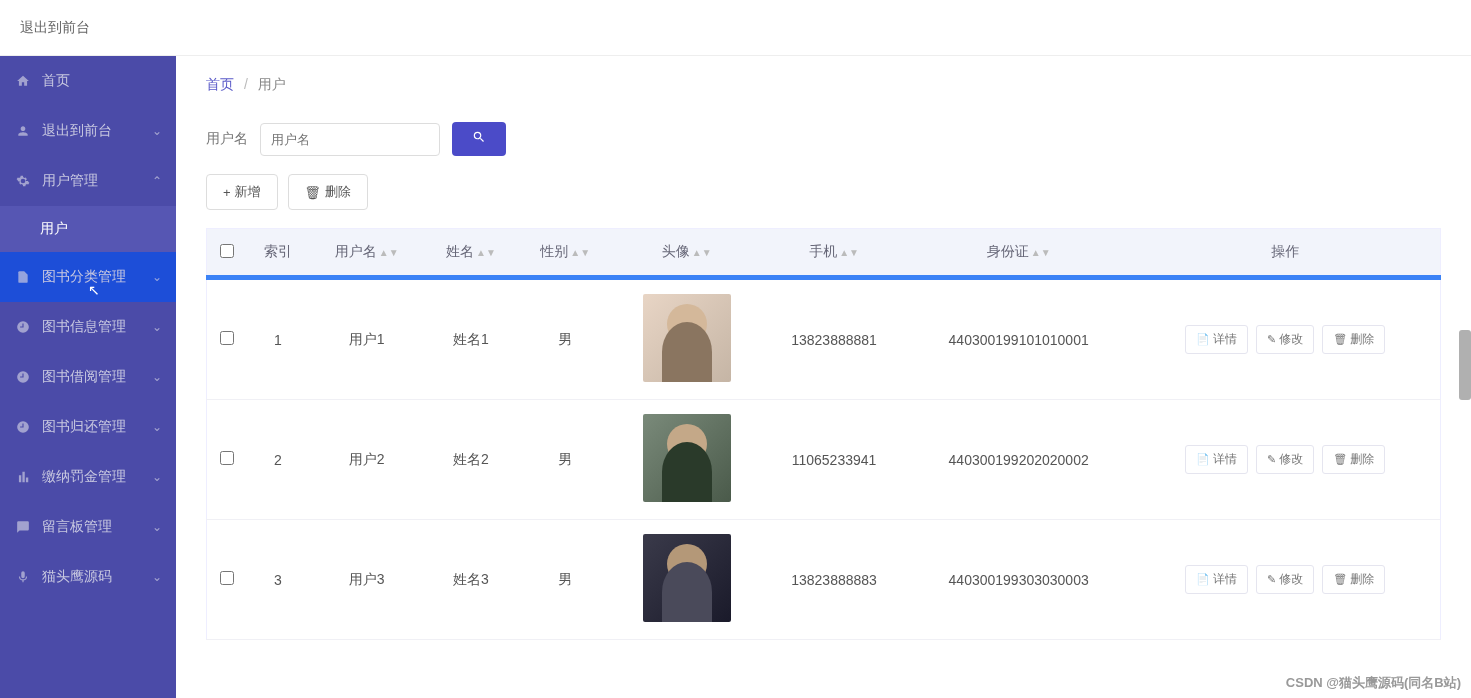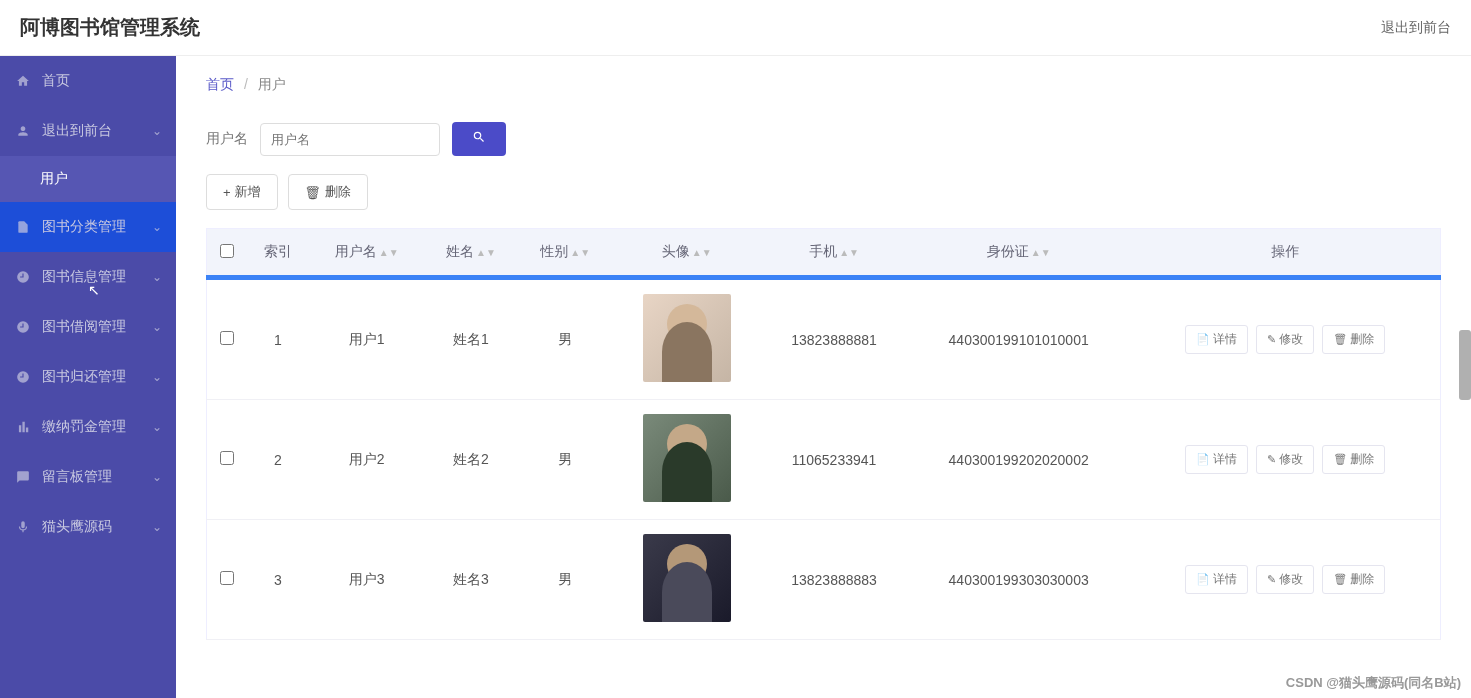--- a/index.html
+++ b/index.html
@@ -44,21 +44,20 @@
 .row-btn .ic { font-size: 11px; }
 .watermark { position: fixed; bottom: 6px; right: 10px; color: #999; font-size: 13px; font-weight: bold; }
 .scrollbar-mark { position: fixed; right: 0; top: 330px; width: 12px; height: 70px; background: #b0b0b0; border-radius: 3px; }
 .cursor { position: absolute; left: 88px; top: 282px; font-size: 14px; color: #fff; pointer-events: none; }
 svg { width: 14px; height: 14px; fill: currentColor; }
 </style>
 </head>
 <body>
 
 <div class="top-header">
-  <div class="app-title">阿博图书馆管理系统</div>
   <div class="top-links">
     <span>管理员 abo</span>
     <span>退出到前台</span>
     <span>退出登录</span>
   </div>
 </div>
 
 <div class="layout">
   <div class="sidebar" id="sidebar">
       <div class="side-item">
@@ -70,20 +69,29 @@
         <span>首页</span>
       </div>
       <div class="side-item">
         <span class="icon">
           <svg viewBox="0 0 24 24">
             <path d="M12 12c2.21 0 4-1.79 4-4s-1.79-4-4-4-4 1.79-4 4 1.79 4 4 4zm0 2c-2.67 0-8 1.34-8 4v2h16v-2c0-2.66-5.33-4-8-4z"></path>
           </svg>
         </span>
         <span>退出到前台</span>
         <span class="chev">⌄</span>
+      </div>
+      <div class="side-item">
+        <span class="icon">
+          <svg viewBox="0 0 24 24">
+            <path d="M12 8a4 4 0 100 8 4 4 0 000-8zm9 4a7 7 0 01-.1 1.2l2 1.6-2 3.4-2.4-1a7 7 0 01-2 1.2l-.4 2.6h-4l-.4-2.6a7 7 0 01-2-1.2l-2.4 1-2-3.4 2-1.6A7 7 0 013 12a7 7 0 01.1-1.2l-2-1.6 2-3.4 2.4 1a7 7 0 012-1.2L7.9 3h4l.4 2.6a7 7 0 012 1.2l2.4-1 2 3.4-2 1.6c.1.4.1.8.1 1.2z"></path>
+          </svg>
+        </span>
+        <span>用户管理</span>
+        <span class="chev">⌃</span>
       </div>
       <div class="side-sub">用户</div>
       <div class="side-item active">
         <span class="icon">
           <svg viewBox="0 0 24 24">
             <path d="M14 2H6a2 2 0 00-2 2v16a2 2 0 002 2h12a2 2 0 002-2V8l-6-6z"></path>
           </svg>
         </span>
         <span>图书分类管理</span>
         <span class="chev">⌄</span>

